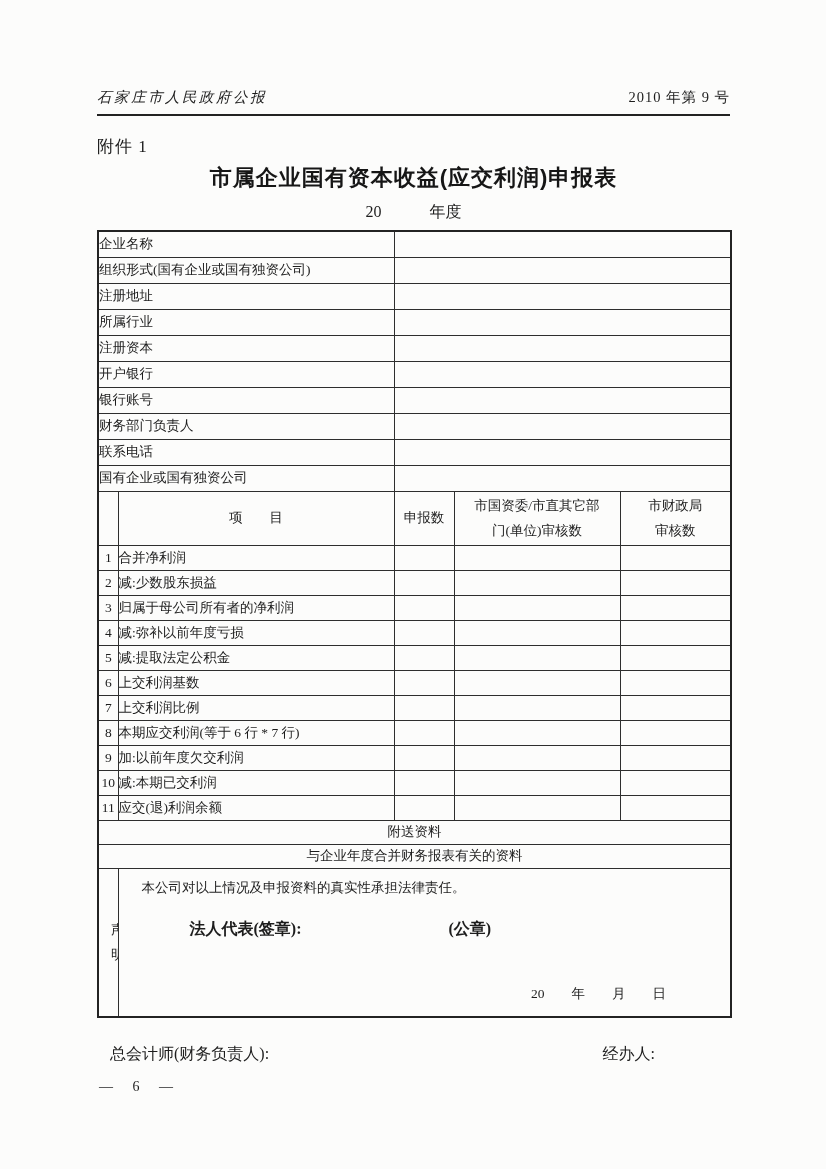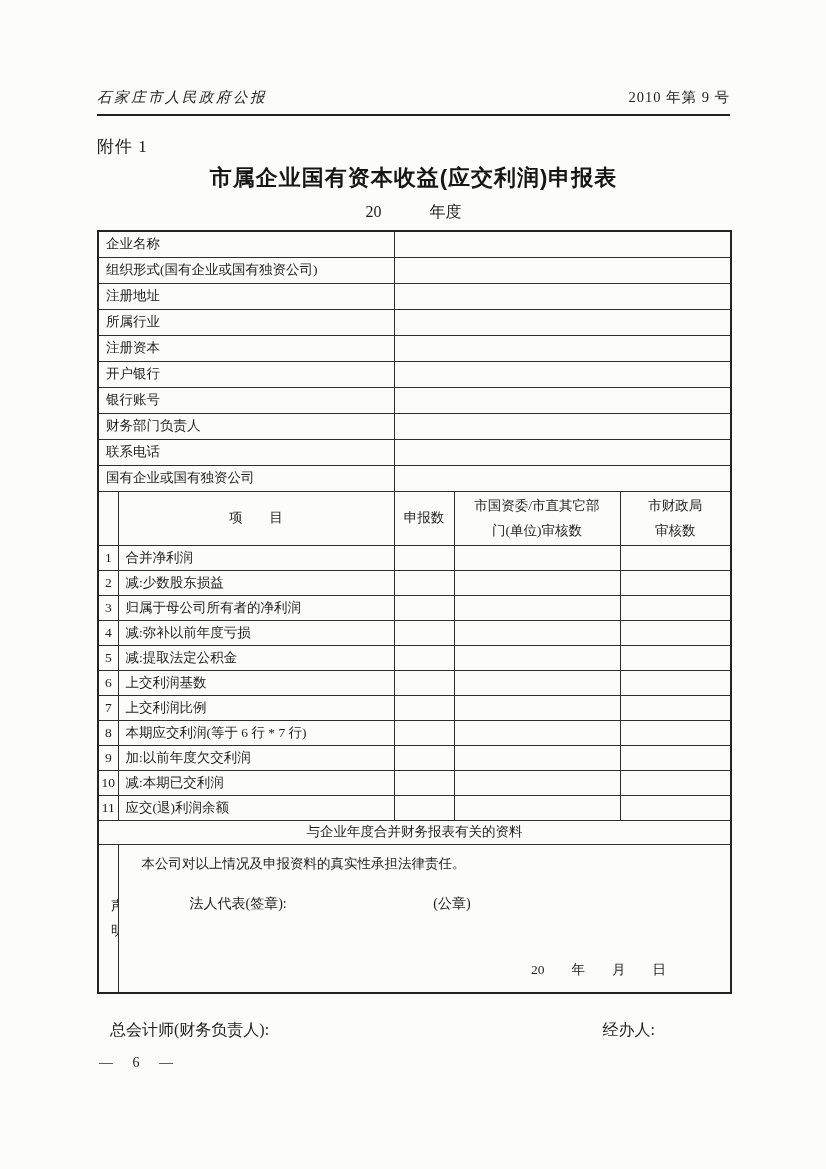--- a/index.html
+++ b/index.html
@@ -53,35 +53,35 @@
     font-size: 13.5px;
     vertical-align: middle;
     overflow: hidden;
   }
   tr.info td { height: 26px; }
   tr.head td { height: 54px; }
   tr.item td { height: 25px; }
   tr.attach-title td, tr.attach-item td { height: 24px; }
   tr.decl td { height: 149px; }
 
-  td.lbl { padding-left: 7px; }
+  td.lbl { }
   td.num { text-align: center; font-size: 12.5px; }
   td.c { text-align: center; }
   td.wrap { white-space: pre-line; line-height: 25px; }
   td.vert {
     text-align: center;
     vertical-align: middle;
     word-break: break-all;
     line-height: 25px;
     padding: 0 12px;
     font-size: 14px;
   }
   td.declbody { position: relative; }
   .stmt { position: absolute; left: 23px; top: 10px; font-size: 13.5px; }
-  .repline { position: absolute; left: 71px; top: 50px; font-size: 14px; }
+  .repline { position: absolute; left: 71px; top: 50px; font-size: 16px; font-weight: bold; }
   .repline .seal { margin-left: 143px; }
   .dateline { position: absolute; right: 64px; top: 116px; font-size: 13.5px; }
 
   
   .sign-row {
     margin-top: 26px;
     display: flex;
     justify-content: space-between;
     padding-left: 13px;
     padding-right: 75px;
@@ -242,20 +242,23 @@
           <td></td>
         </tr>
         <tr class="item">
           <td class="num">11</td>
           <td class="lbl">应交(退)利润余额</td>
           <td></td>
           <td></td>
           <td></td>
         </tr>
 
+        <tr class="attach-title">
+          <td class="c" colspan="5">附送资料</td>
+        </tr>
         <tr class="attach-item">
           <td class="c" colspan="5">与企业年度合并财务报表有关的资料</td>
         </tr>
 
         <tr class="decl">
           <td class="vert">声明</td>
           <td class="declbody" colspan="4">
             <div class="stmt">本公司对以上情况及申报资料的真实性承担法律责任。</div>
             <div class="repline">
               <span>法人代表(签章):</span>

